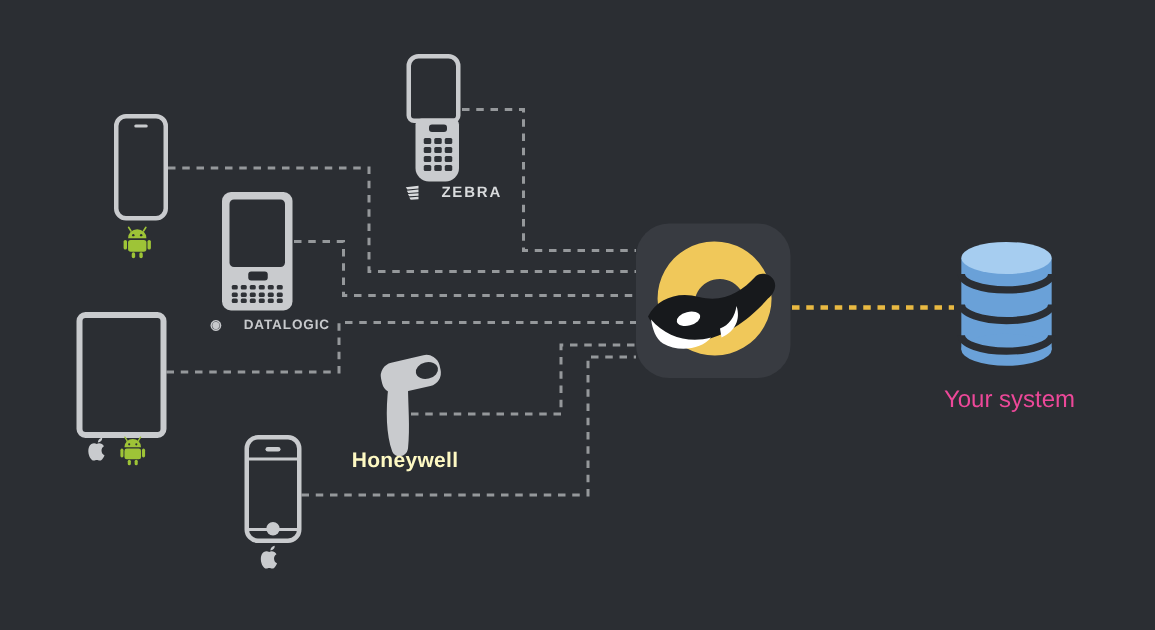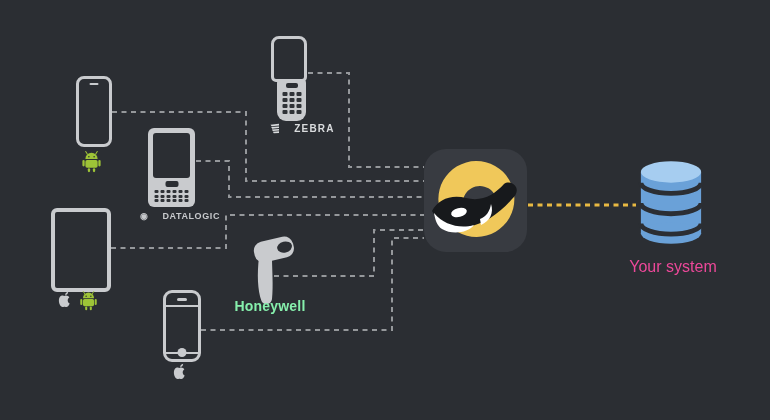--- a/index.html
+++ b/index.html
@@ -12,21 +12,21 @@
   
   .wires{position:absolute;left:0;top:0;pointer-events:none;}
   .wire{fill:none;stroke:#95989b;stroke-width:2;stroke-dasharray:5 4.5;}
   .wire-accent{fill:none;stroke:#e9b942;stroke-width:3;stroke-dasharray:5 4.5;}
   
   .outline{box-sizing:border-box;border:3px solid #c9cbce;border-radius:8px;}
   .fillgray{background:#c9cbce;}
   .devlabel{display:flex;align-items:center;justify-content:center;gap:14px;text-align:center;}
   .zebra-label{font-size:10px;font-weight:700;letter-spacing:1.2px;color:#d9dbdd;}
   .datalogic-label{font-size:9px;font-weight:700;letter-spacing:.6px;color:#c7c9cc;}
-  .honeywell-label{font-size:14px;font-weight:700;letter-spacing:.2px;color:#86efac;}
+  .honeywell-label{font-size:14px;font-weight:700;letter-spacing:.2px;color:#fef9c3;}
   .your-system{font-size:16px;color:#ec4899;text-align:center;}
   .speaker{position:absolute;background:#c9cbce;border-radius:2px;}
   .slot{position:absolute;background:#2b2e33;border-radius:2px;}
   .keys{position:absolute;display:grid;}
   .keys span{background:#2f3237;border-radius:1px;}
   .kz{grid-template-columns:repeat(3,5px);gap:2.5px 2px;}
   .kz span{width:5px;height:3.5px;}
   .kd{grid-template-columns:repeat(6,4.5px);gap:1.6px;}
   .kd span{width:4.5px;height:3px;}
   .screen-dark{position:absolute;background:#2b2e33;border-radius:3px;}

